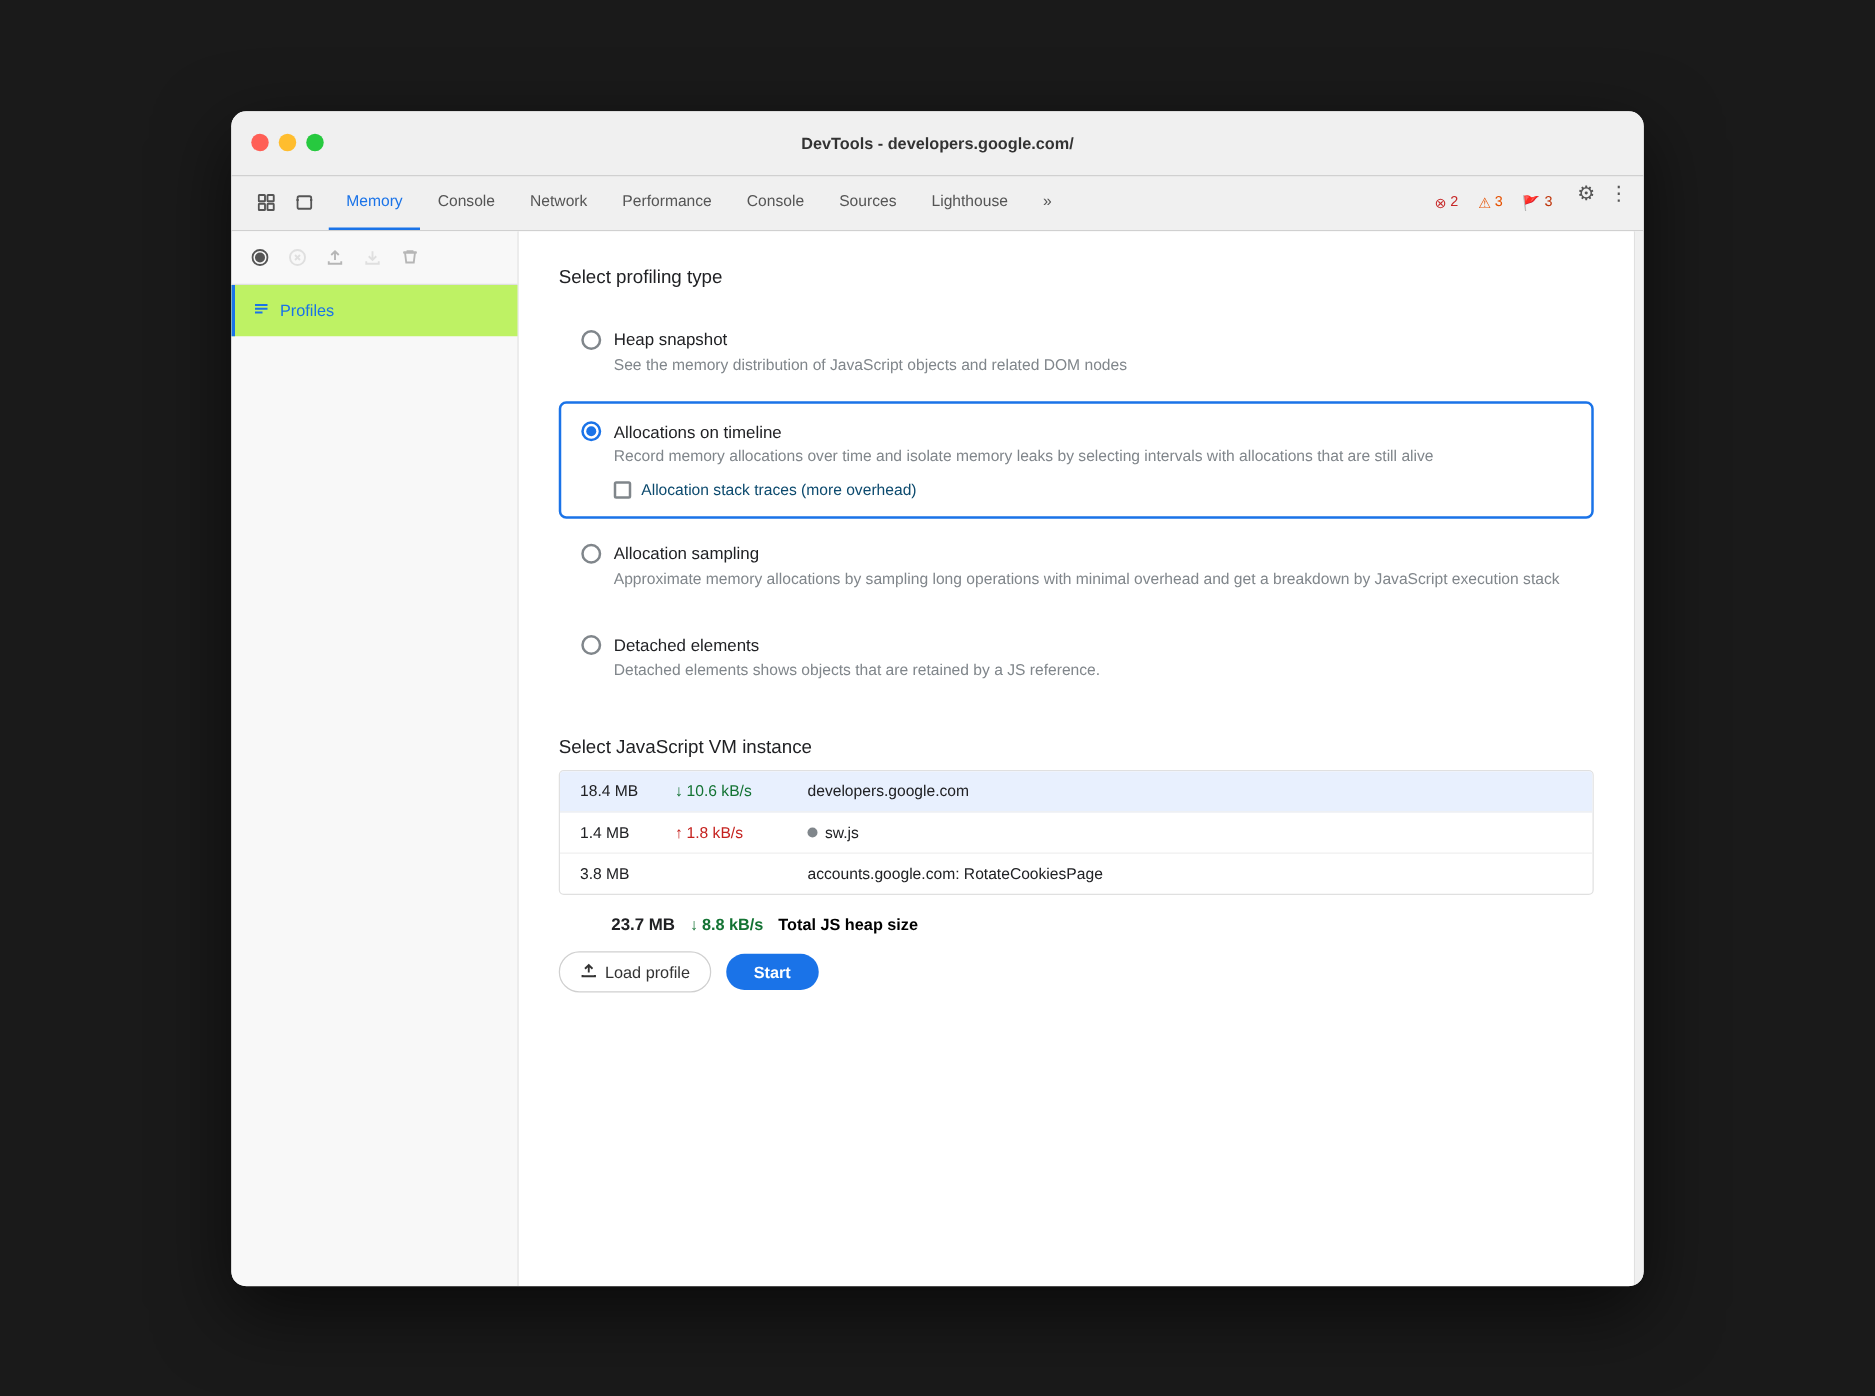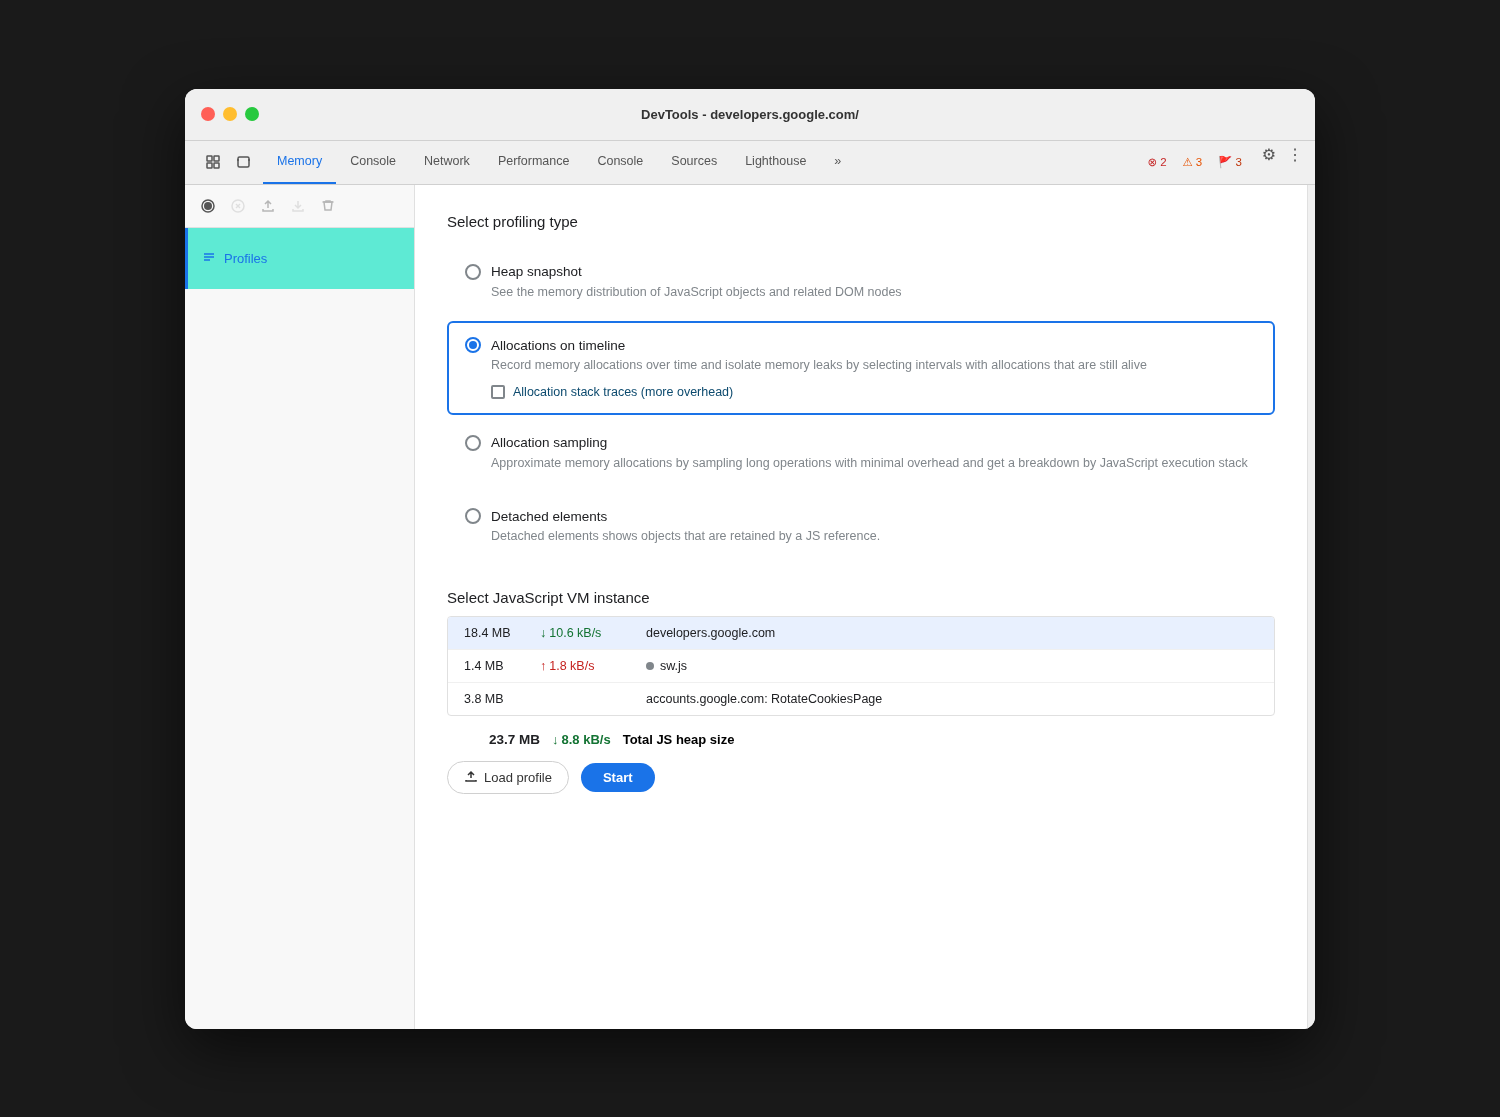--- a/index.html
+++ b/index.html
@@ -162,25 +162,25 @@
       display: flex;
       align-items: center;
       justify-content: center;
       border-radius: 3px;
     }
     .sidebar-tool-btn.disabled { opacity: 0.4; cursor: default; }
     .sidebar-item {
       display: flex;
       align-items: center;
       gap: 8px;
-      padding: 22px 14px;
+      padding: 12px 14px;
       cursor: pointer;
       font-size: 13px;
       color: #1a73e8;
-      background: #5eead4;
+      background: #bef264;
       border-left: 3px solid #1a73e8;
     }
     .sidebar-item .icon { font-size: 14px; color: #1a73e8; }
     .main-content {
       flex: 1;
       overflow-y: auto;
       padding: 28px 32px;
       background: #ffffff;
       position: relative;
     }

